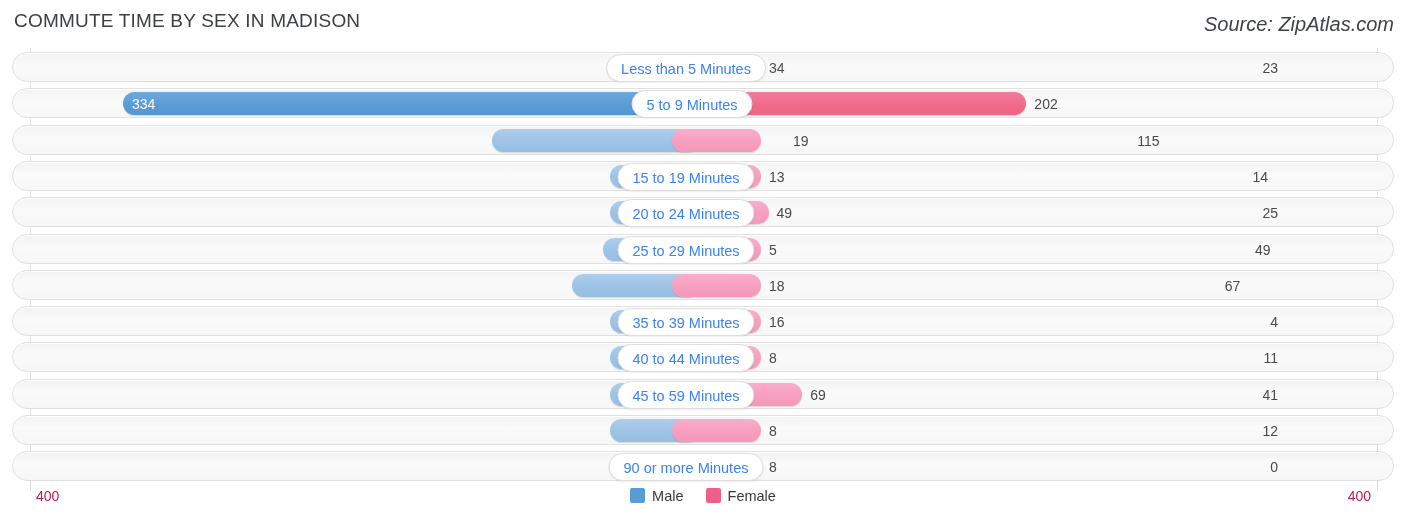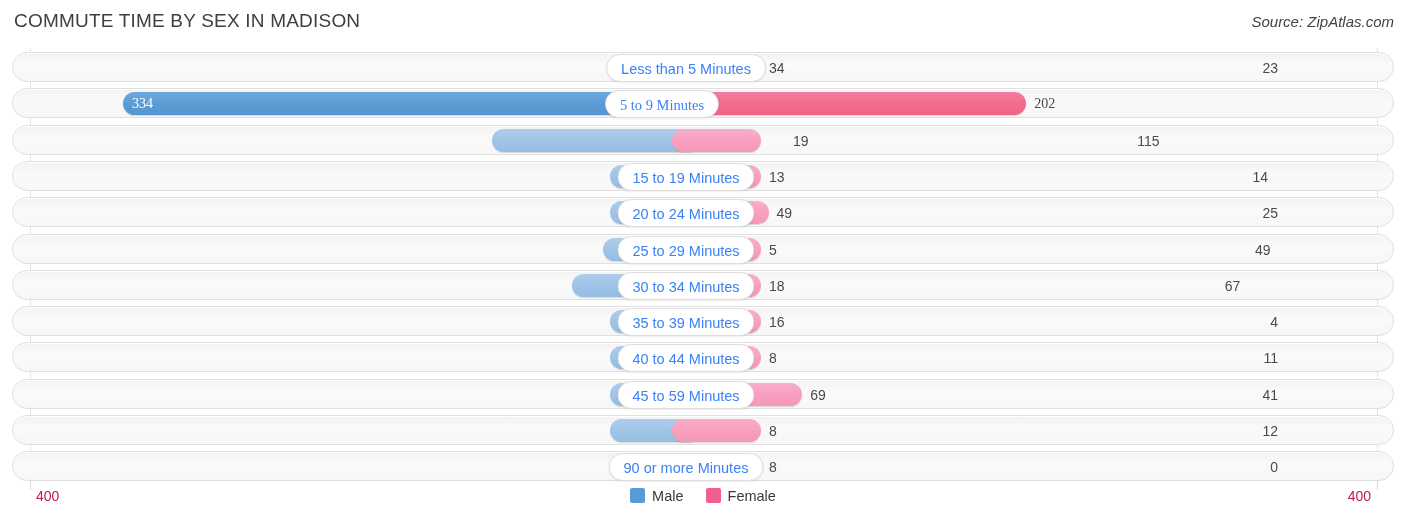--- a/index.html
+++ b/index.html
@@ -36,21 +36,21 @@
     font-size: 19px;
     letter-spacing: 0.2px;
     color: #3c3f44;
     font-weight: 400;
     white-space: nowrap;
   }
   .chart-source {
     position: absolute;
     right: 12px;
     top: 13px;
-    font-size: 15px;
+    font-size: 20px;
     font-style: italic;
     color: #404349;
     white-space: nowrap;
   }
 
   
   .plot {
     position: absolute;
     left: 0;
     top: 48px;
@@ -205,26 +205,26 @@
   <div class="plot" id="plot">
     <div class="gridline left"></div>
     <div class="gridline right"></div>
   <div class="row" style="top: 4px;">
         <div class="bar male" style="left: 597px; width: 89px;"></div>
         <div class="bar female" style="left: 659px; width: 89px;"></div>
         <div class="val male" style="right: 115px; left: auto;">23</div>
         <div class="val female" style="left: 756px;">34</div>
         <div class="cat-pill" style="left: 673px;">Less than 5 Minutes</div>
       </div>
-      <div class="row" style="top: 40.3px; font-family: Liberation Serif, serif;">
+      <div class="row" style="top: 40.3px;">
         <div class="bar male hi" style="left: 110.045px; width: 575.955px;"></div>
         <div class="bar female hi" style="left: 659px; width: 354.37px;"></div>
         <div class="val male inside" style="left: 119.045px;">334</div>
         <div class="val female" style="left: 1021.37px;">202</div>
-        <div class="cat-pill" style="left: 649px;">5 to 9 Minutes</div>
+        <div class="cat-pill" style="left: 679px;">5 to 9 Minutes</div>
       </div>
       <div class="row" style="top: 76.6px;">
         <div class="bar male" style="left: 478.512px; width: 207.487px;"></div>
         <div class="bar female" style="left: 659px; width: 89px;"></div>
         <div class="val male" style="right: 233.487px; left: auto;">115</div>
         <div class="val female" style="left: 756px; margin-left: 24px;">19</div>
       </div>
       <div class="row" style="top: 112.9px;">
         <div class="bar male" style="left: 597px; width: 89px;"></div>
         <div class="bar female" style="left: 659px; width: 89px;"></div>
@@ -244,21 +244,20 @@
         <div class="bar female" style="left: 659px; width: 89px;"></div>
         <div class="val male" style="right: 122.442px; left: auto;">49</div>
         <div class="val female" style="left: 756px;">5</div>
         <div class="cat-pill" style="left: 673px;">25 to 29 Minutes</div>
       </div>
       <div class="row" style="top: 221.8px;">
         <div class="bar male" style="left: 559.273px; width: 126.728px;"></div>
         <div class="bar female" style="left: 659px; width: 89px;"></div>
         <div class="val male" style="right: 152.727px; left: auto;">67</div>
         <div class="val female" style="left: 756px;">18</div>
-        <div class="cat-pill" style="left: 673px;">30 to 34 Minutes</div>
       </div>
       <div class="row" style="top: 258.1px;">
         <div class="bar male" style="left: 597px; width: 89px;"></div>
         <div class="bar female" style="left: 659px; width: 89px;"></div>
         <div class="val male" style="right: 115px; left: auto;">4</div>
         <div class="val female" style="left: 756px;">16</div>
         <div class="cat-pill" style="left: 673px;">35 to 39 Minutes</div>
       </div>
       <div class="row" style="top: 294.4px;">
         <div class="bar male" style="left: 597px; width: 89px;"></div>

